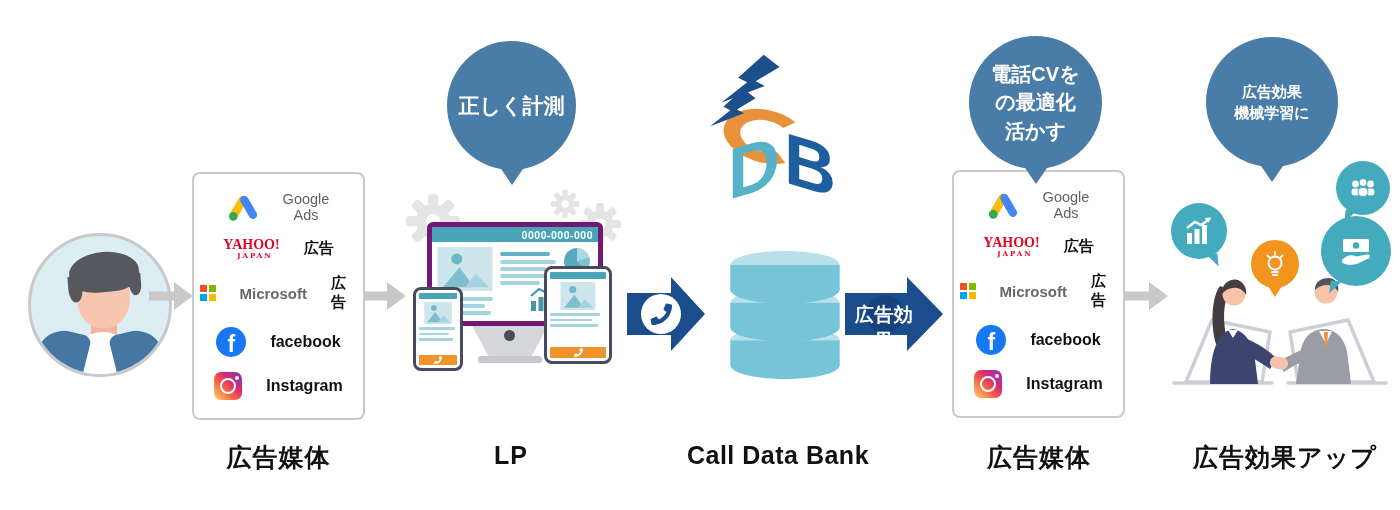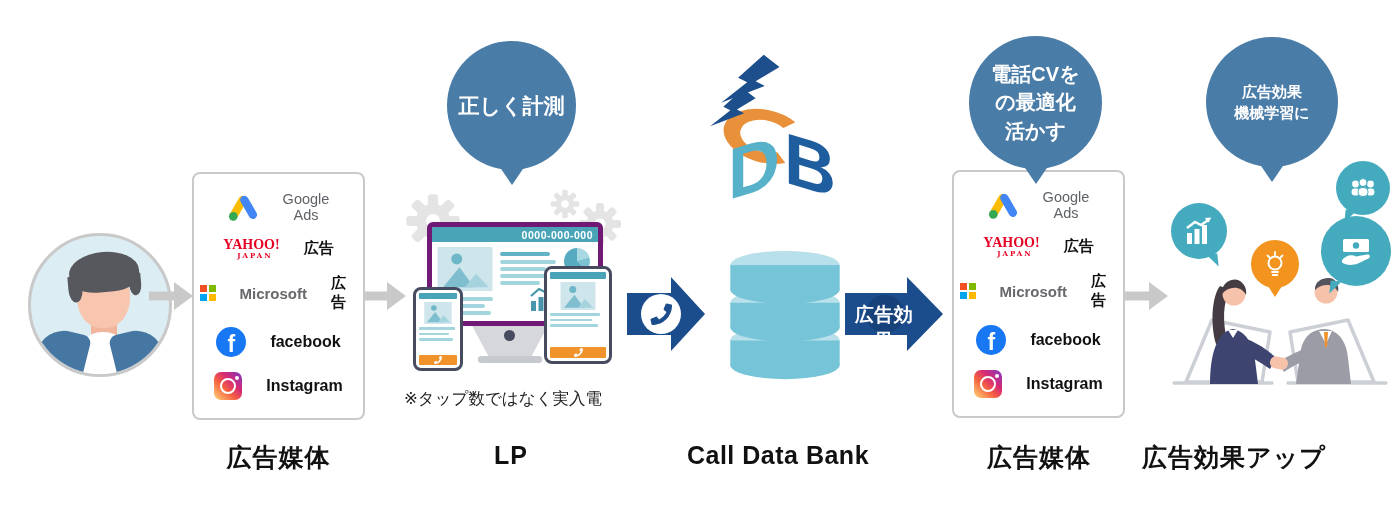--- a/index.html
+++ b/index.html
@@ -266,21 +266,20 @@
     <div class="dev-ln" style="width:42px"></div>
     <div class="dev-ln" style="width:48px"></div>
     <div class="dev-foot" style="height:11px">
       <svg viewBox="0 0 512 512" width="9" height="9">
           <use href="#phoneglyph" fill="#fff"></use>
         </svg>
     </div>
   </div>
 
   <div class="abs lp-notes">
-    <div>※タップ数ではなく実入電</div>
   </div>
 
   <div class="blue-arrow" style="left:627px;top:277px">
     <svg width="78" height="74" viewBox="0 0 78 74">
       <polygon points="0,16 44,16 44,0 78,37 44,74 44,58 0,58" fill="#1b4c8b"></polygon>
       <circle cx="34" cy="37" r="20" fill="#fff"></circle>
       <g transform="translate(23.5,26.5) scale(0.042)">
         <use href="#phoneglyph" fill="#1b4c8b"></use>
       </g>
     </svg>
@@ -438,15 +437,15 @@
       <polygon points="154,80 158,80 157,95 155,95" fill="#f0932a"></polygon>
       <path d="M142,94 C130,98 118,104 108,110 L114,120 C124,113 134,108 146,106 Z" fill="#9b9ca6"></path>
     </g>
     <rect x="100" y="105" width="18" height="12" rx="5.5" fill="#f6c2aa" transform="rotate(12 109 111)"></rect>
   </svg>
 
   <div class="step-label" style="left:198px;width:161px">広告媒体</div>
   <div class="step-label" style="left:446px;width:130px">LP</div>
   <div class="step-label" style="left:663px;width:230px;letter-spacing:0.5px">Call Data Bank</div>
   <div class="step-label" style="left:958px;width:162px">広告媒体</div>
-  <div class="step-label" style="left:1129px;width:210px">広告効果アップ</div>
+  <div class="step-label" style="left:1180px;width:210px">広告効果アップ</div>
 
 </div>
 
 </body></html>

